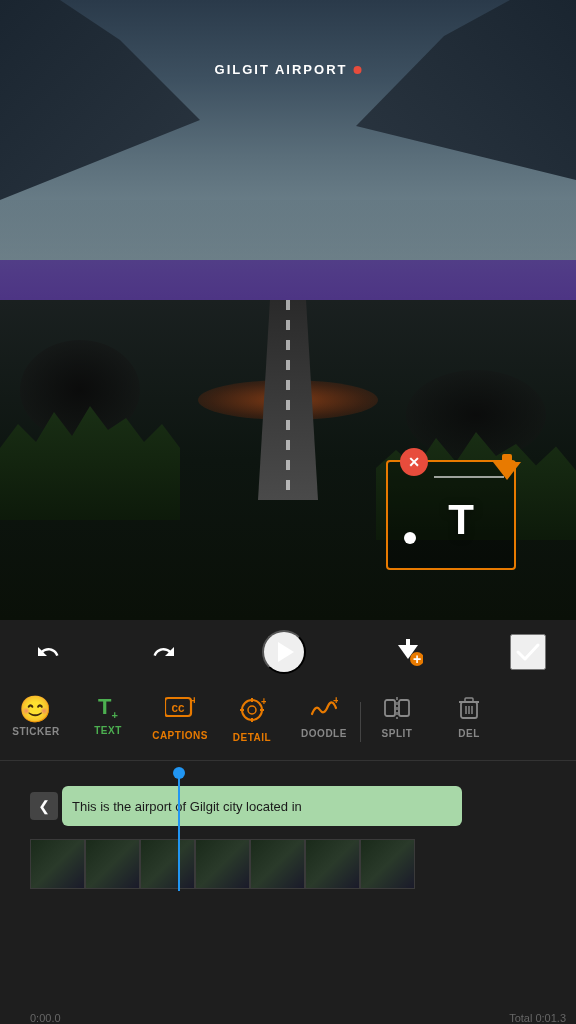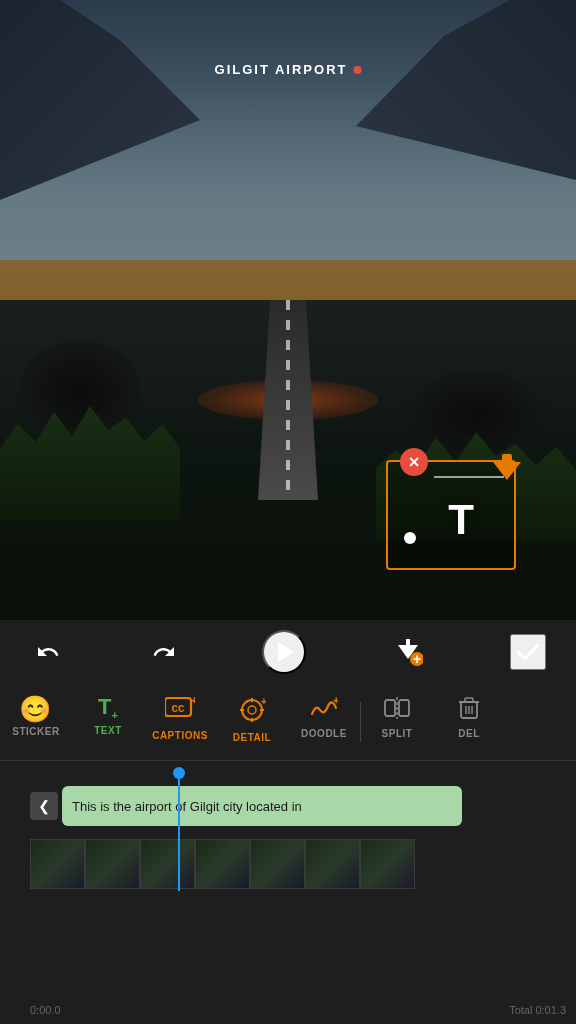--- a/index.html
+++ b/index.html
@@ -10,21 +10,21 @@
       font-family: -apple-system, BlinkMacSystemFont, 'Helvetica Neue', sans-serif;
       overflow: hidden;
       position: relative;
     }
 
     
     .video-preview {
       position: relative;
       width: 576px;
       height: 620px;
-      background: #a16207;
+      background: #4c1d95;
       overflow: hidden;
     }
 
     
     .sky-layer {
       position: absolute;
       top: 0; left: 0; right: 0;
       height: 260px;
       background: linear-gradient(180deg, #2a3a4a 0%, #3d5060 30%, #5a6e7a 60%, #7a8e96 100%);
     }
@@ -442,21 +442,21 @@
     .video-thumb::after {
       content: '';
       position: absolute;
       inset: 0;
       background: linear-gradient(135deg, #1a2a1a 0%, #2a3a2a 50%, #1a1a2a 100%);
     }
 
     
     .timeline-timestamps {
       position: absolute;
-      bottom: 8px;
+      bottom: 0;
       left: 30px;
       right: 10px;
       display: flex;
       justify-content: space-between;
       align-items: flex-end;
     }
 
     .timestamp {
       font-size: 11px;
       color: #666;

